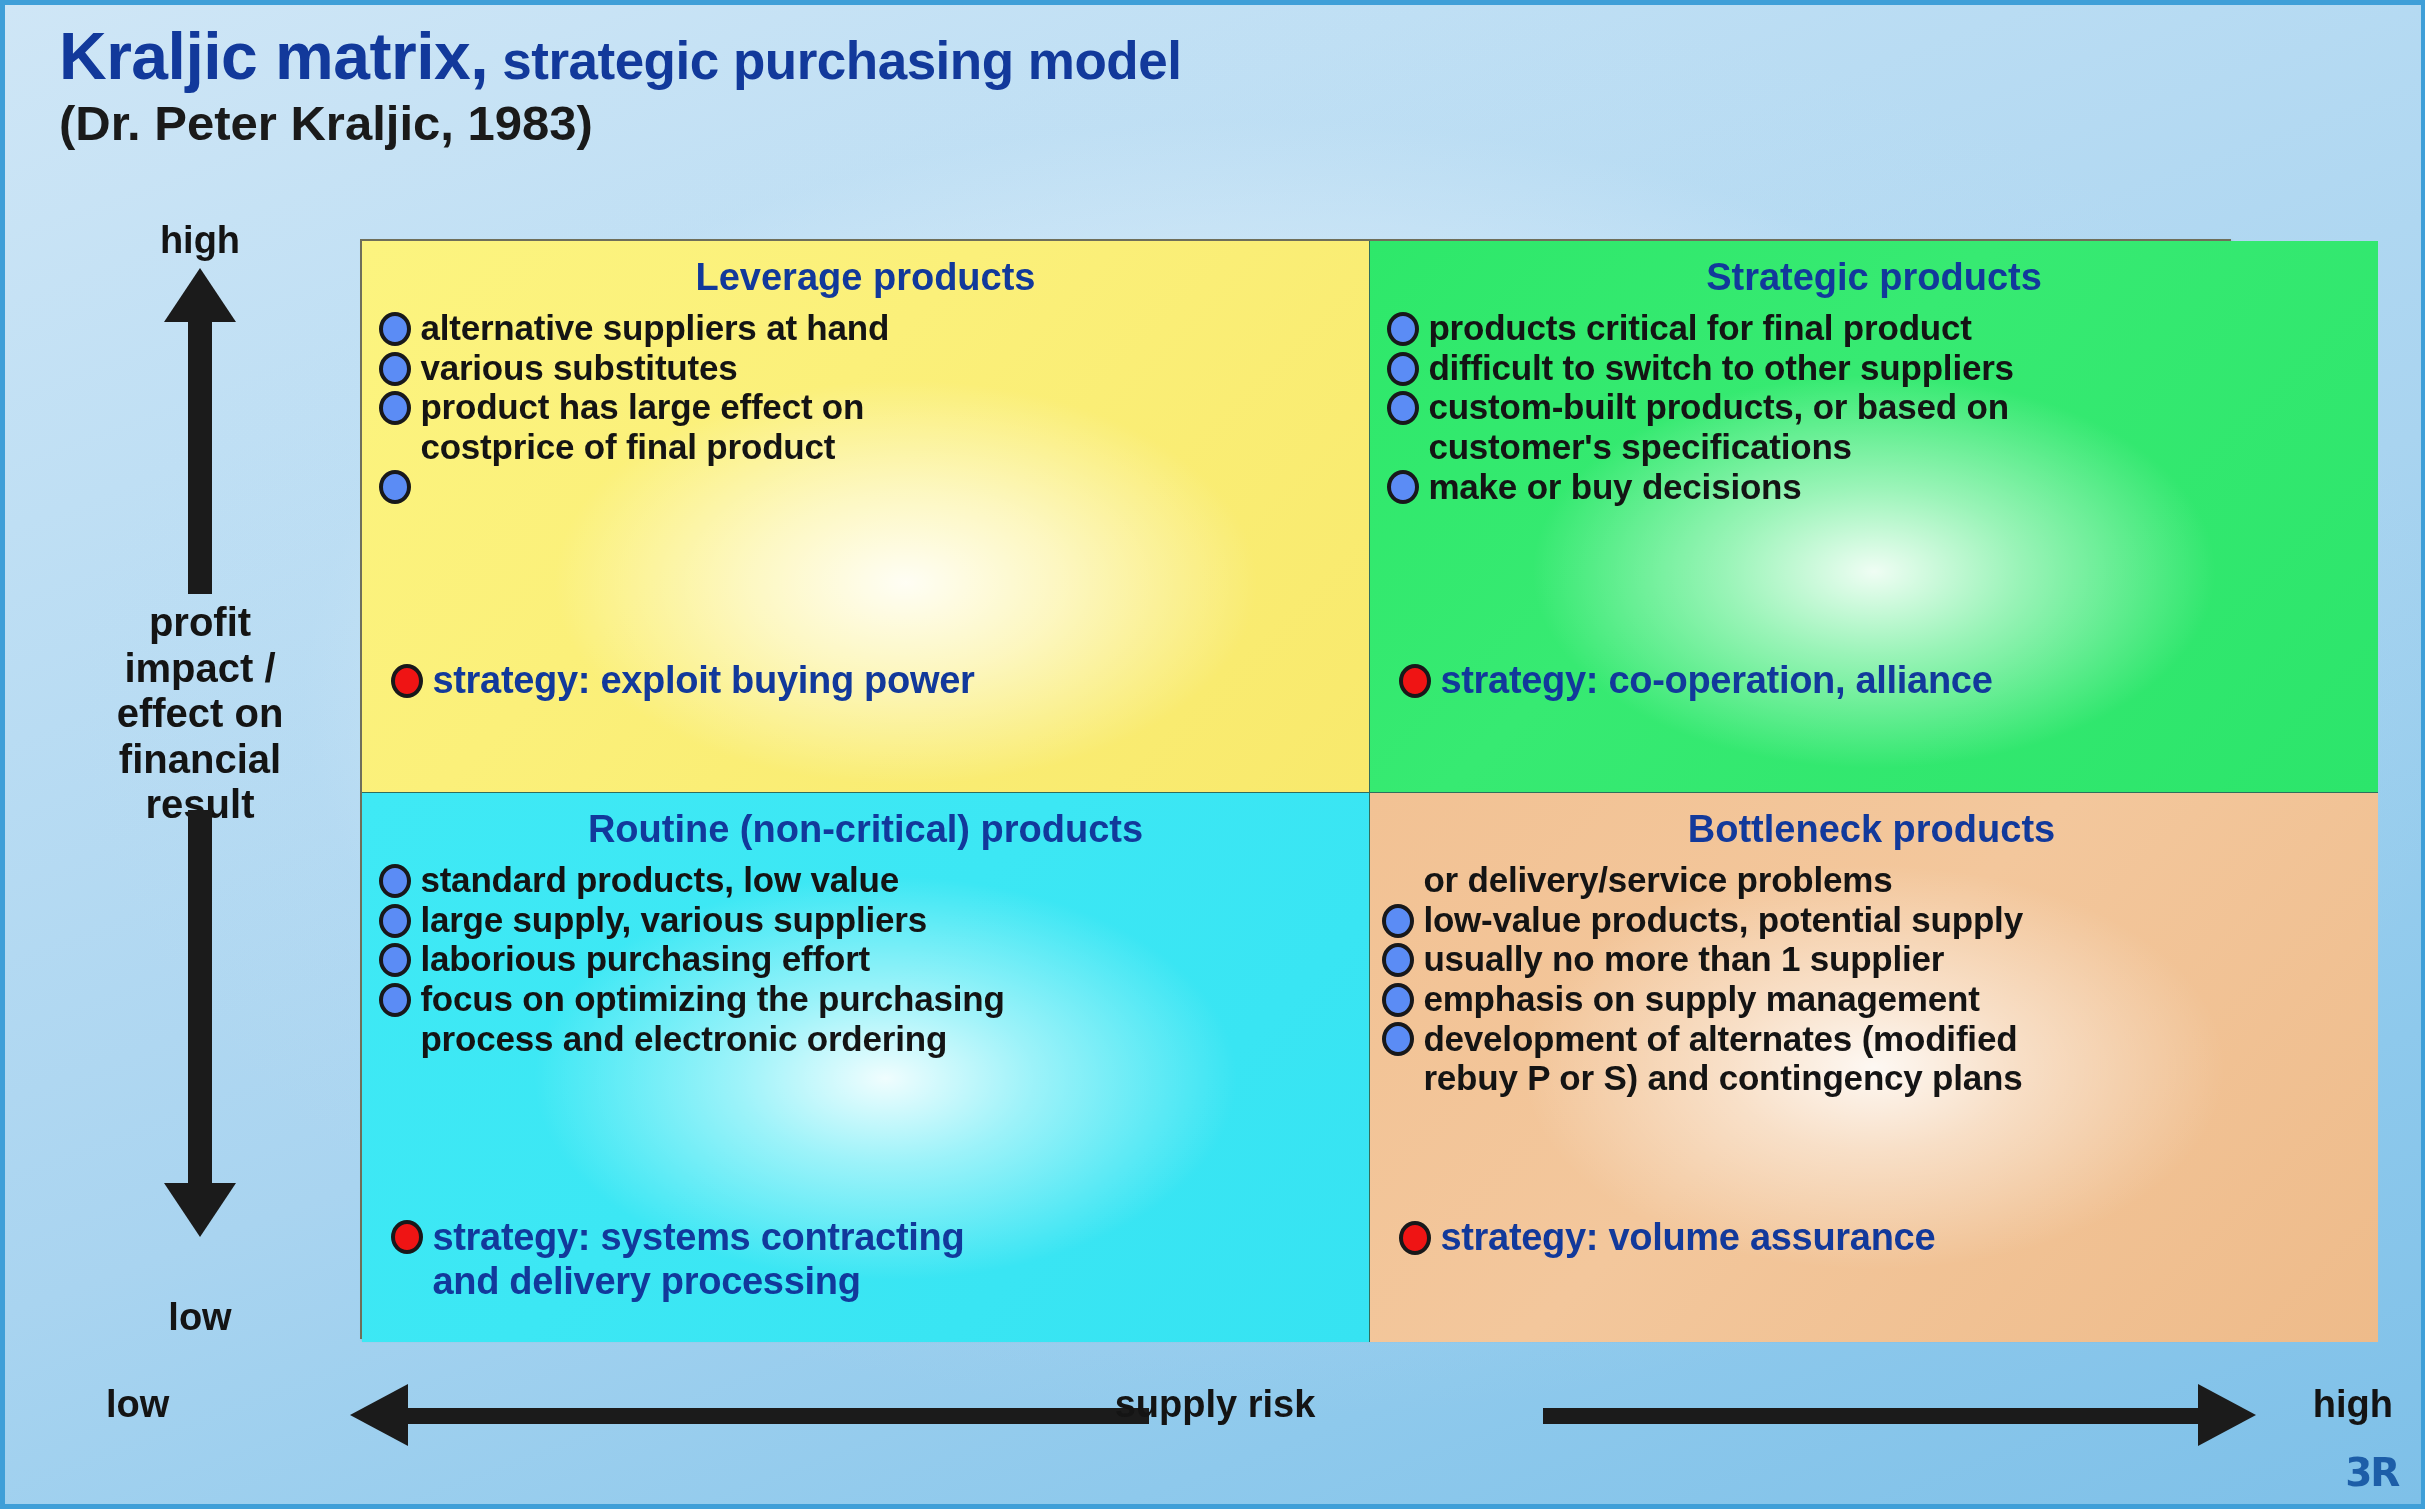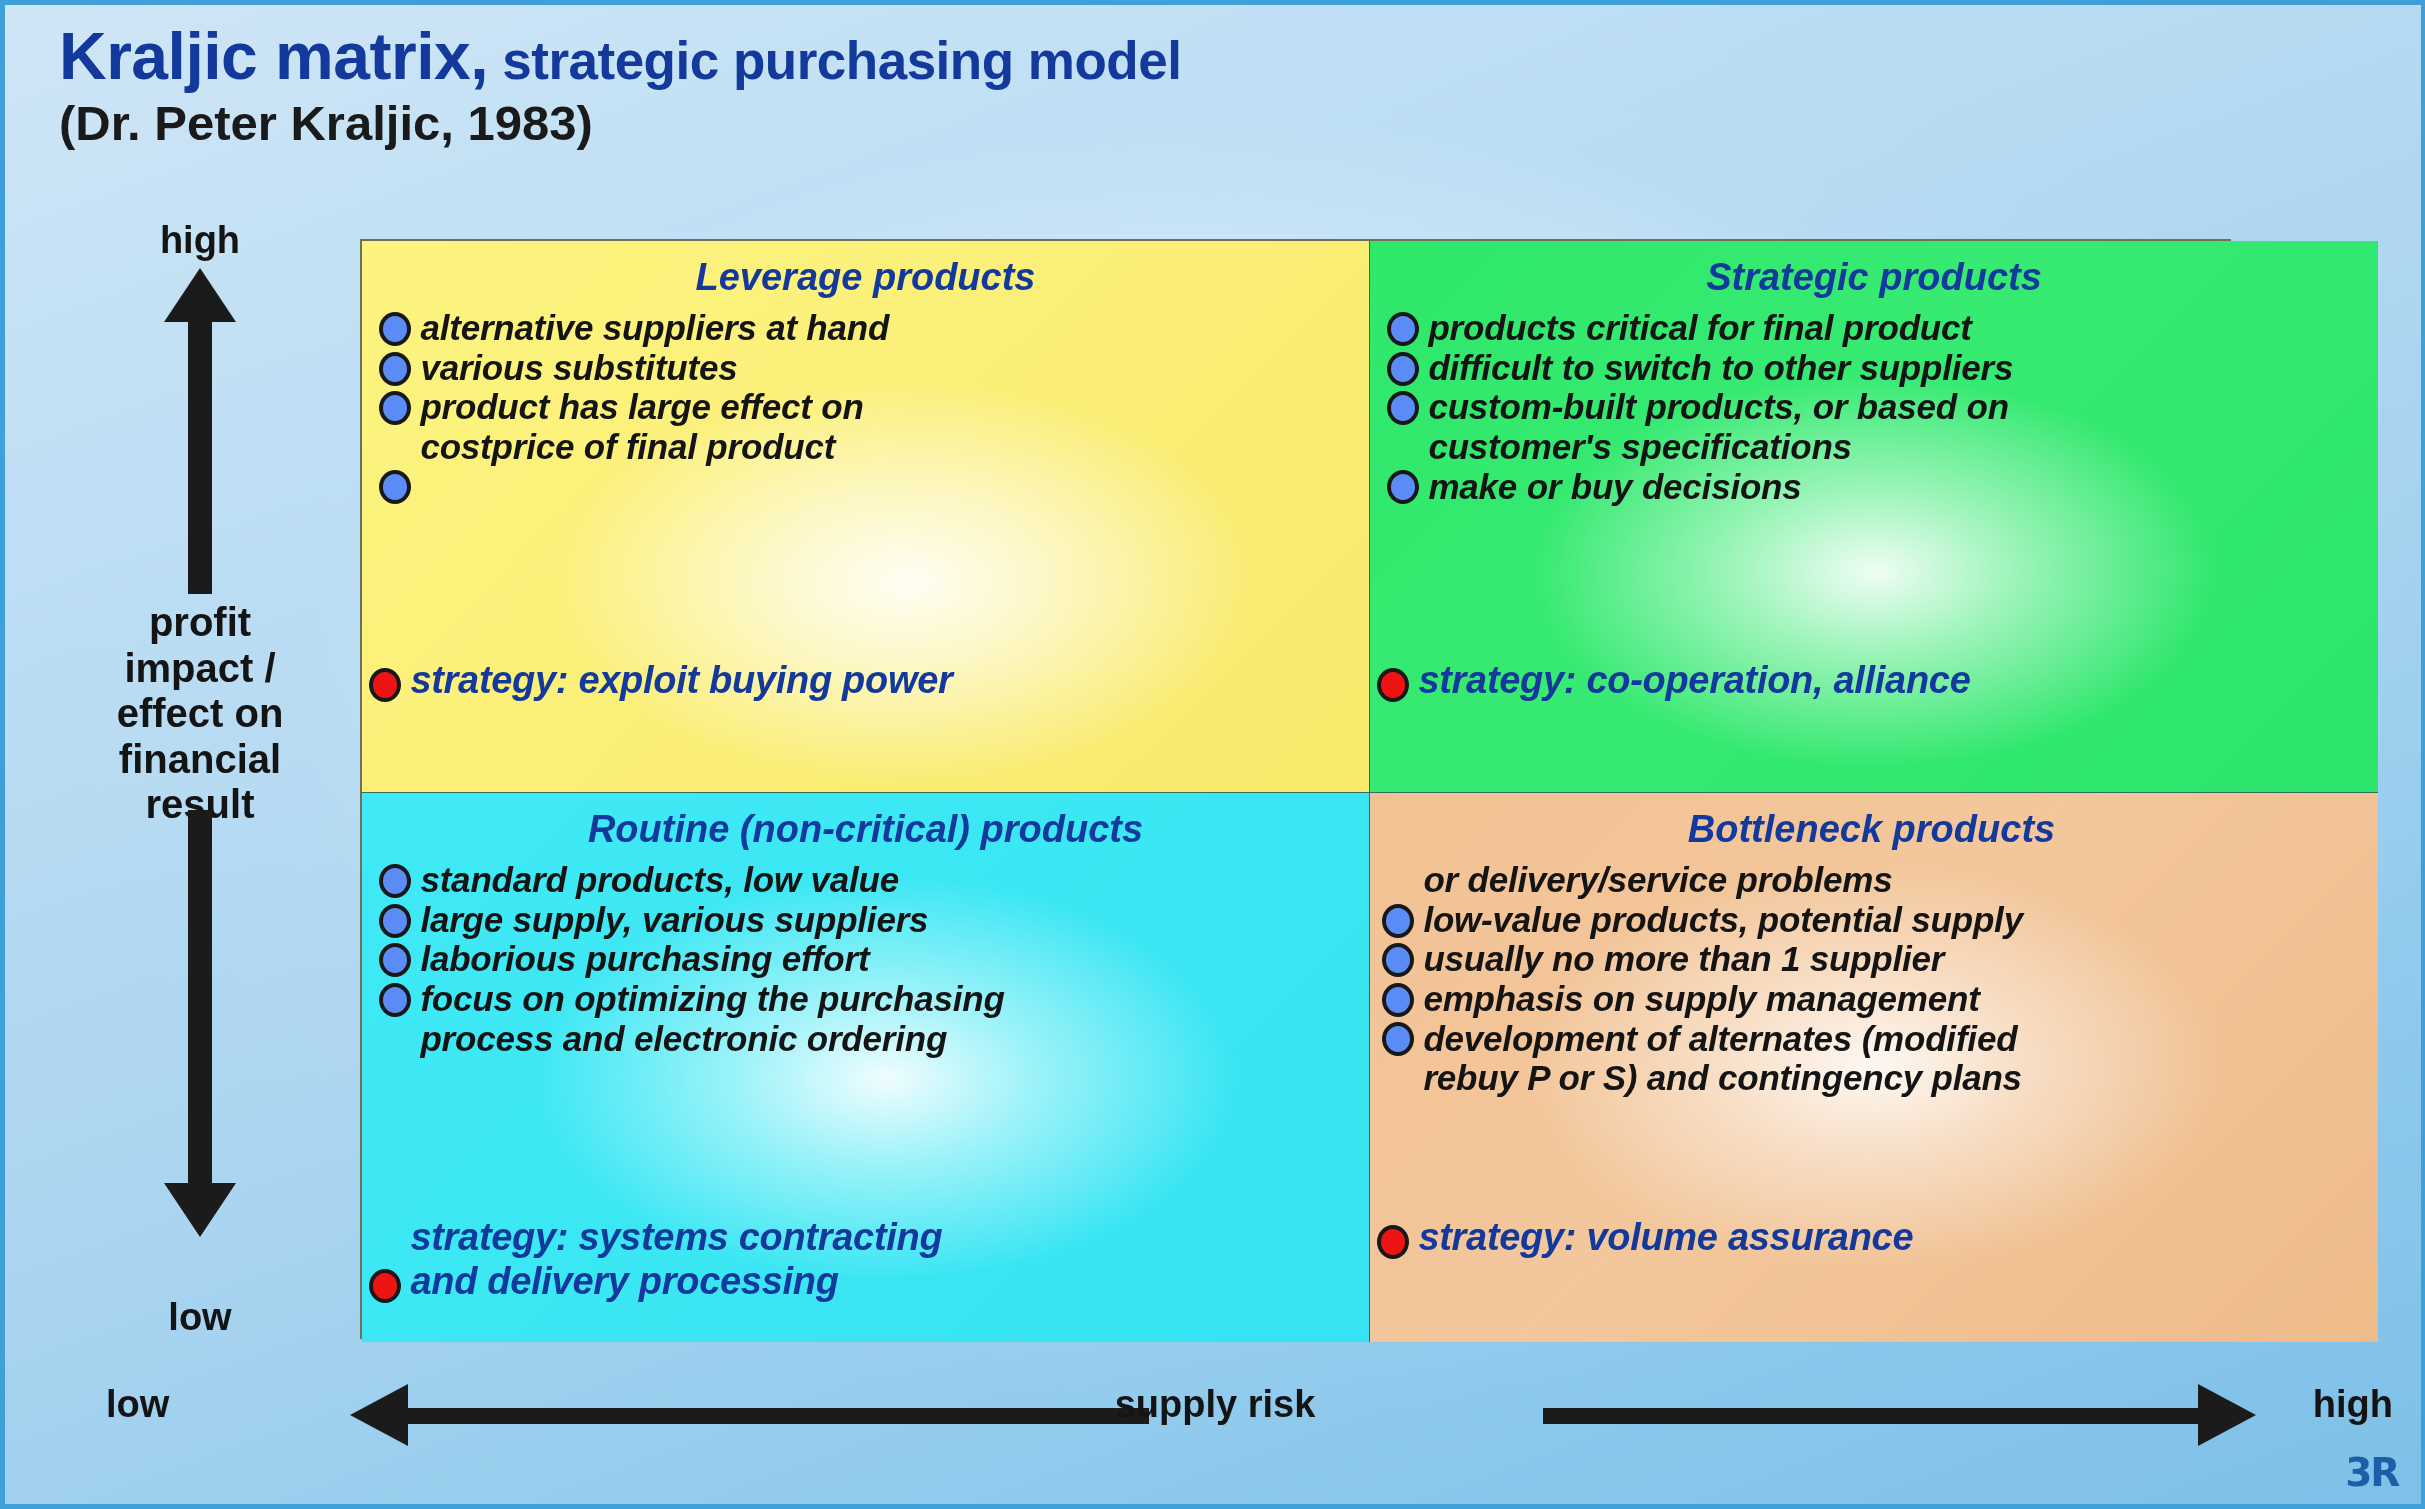--- a/index.html
+++ b/index.html
@@ -53,21 +53,20 @@
     position: absolute;
     left: 355px;
     top: 234px;
     width: 1871px;
     height: 1100px;
     display: grid;
     grid-template-columns: 1008px 1008px;
     grid-template-rows: 552px 549px;
     border: 2.8px solid #6f6f5a;
     box-shadow: 1.9px 1.9px 2.8px rgba(0,0,0,0.25);
-    font-style: italic;
   }
 
   .quad {
     position: relative;
     padding: 15px 17px 9.4px 17px;
     overflow: hidden;
   }
   .quad.q-leverage {
     background:
       radial-gradient(ellipse 488px 281px at 54% 62%, rgba(255,255,255,0.92) 0%, rgba(255,255,255,0.55) 32%, rgba(255,255,255,0) 72%),
@@ -126,23 +125,23 @@
   .bullet-text {
     font-size: 35px;
     font-weight: bold;
     color: #141414;
     line-height: 1.13;
     letter-spacing: -0.2px;
   }
 
   .strategy-row {
     position: absolute;
-    left: 7px;
+    left: 29px;
     display: flex;
-    align-items: flex-end;
+    align-items: flex-start;
   }
   .strategy-row .dot { margin-top: 5.6px; }
   .strategy-text {
     font-size: 38px;
     font-weight: bold;
     color: #12399b;
     line-height: 1.16;
     letter-spacing: -0.3px;
   }
   .q-leverage   .strategy-row { bottom: 90px; }

